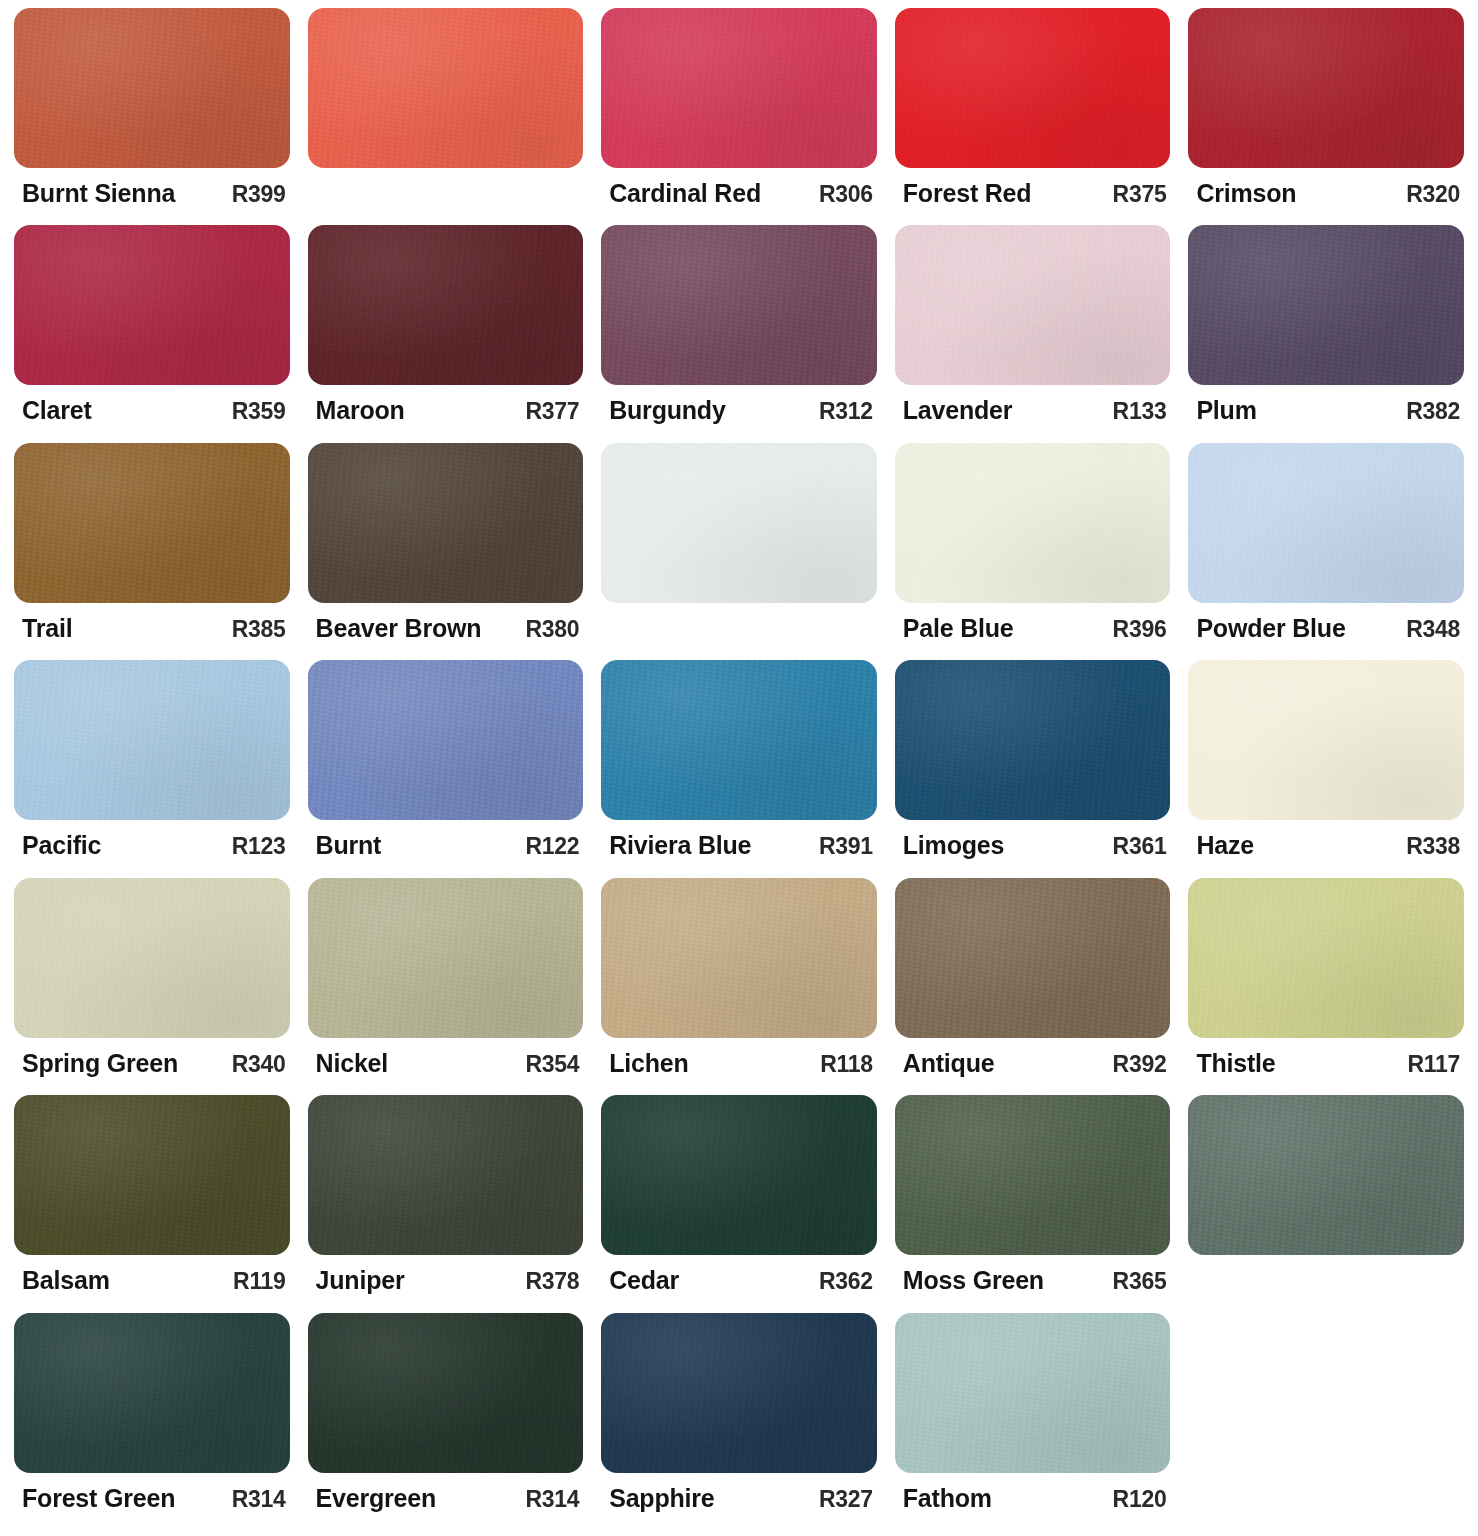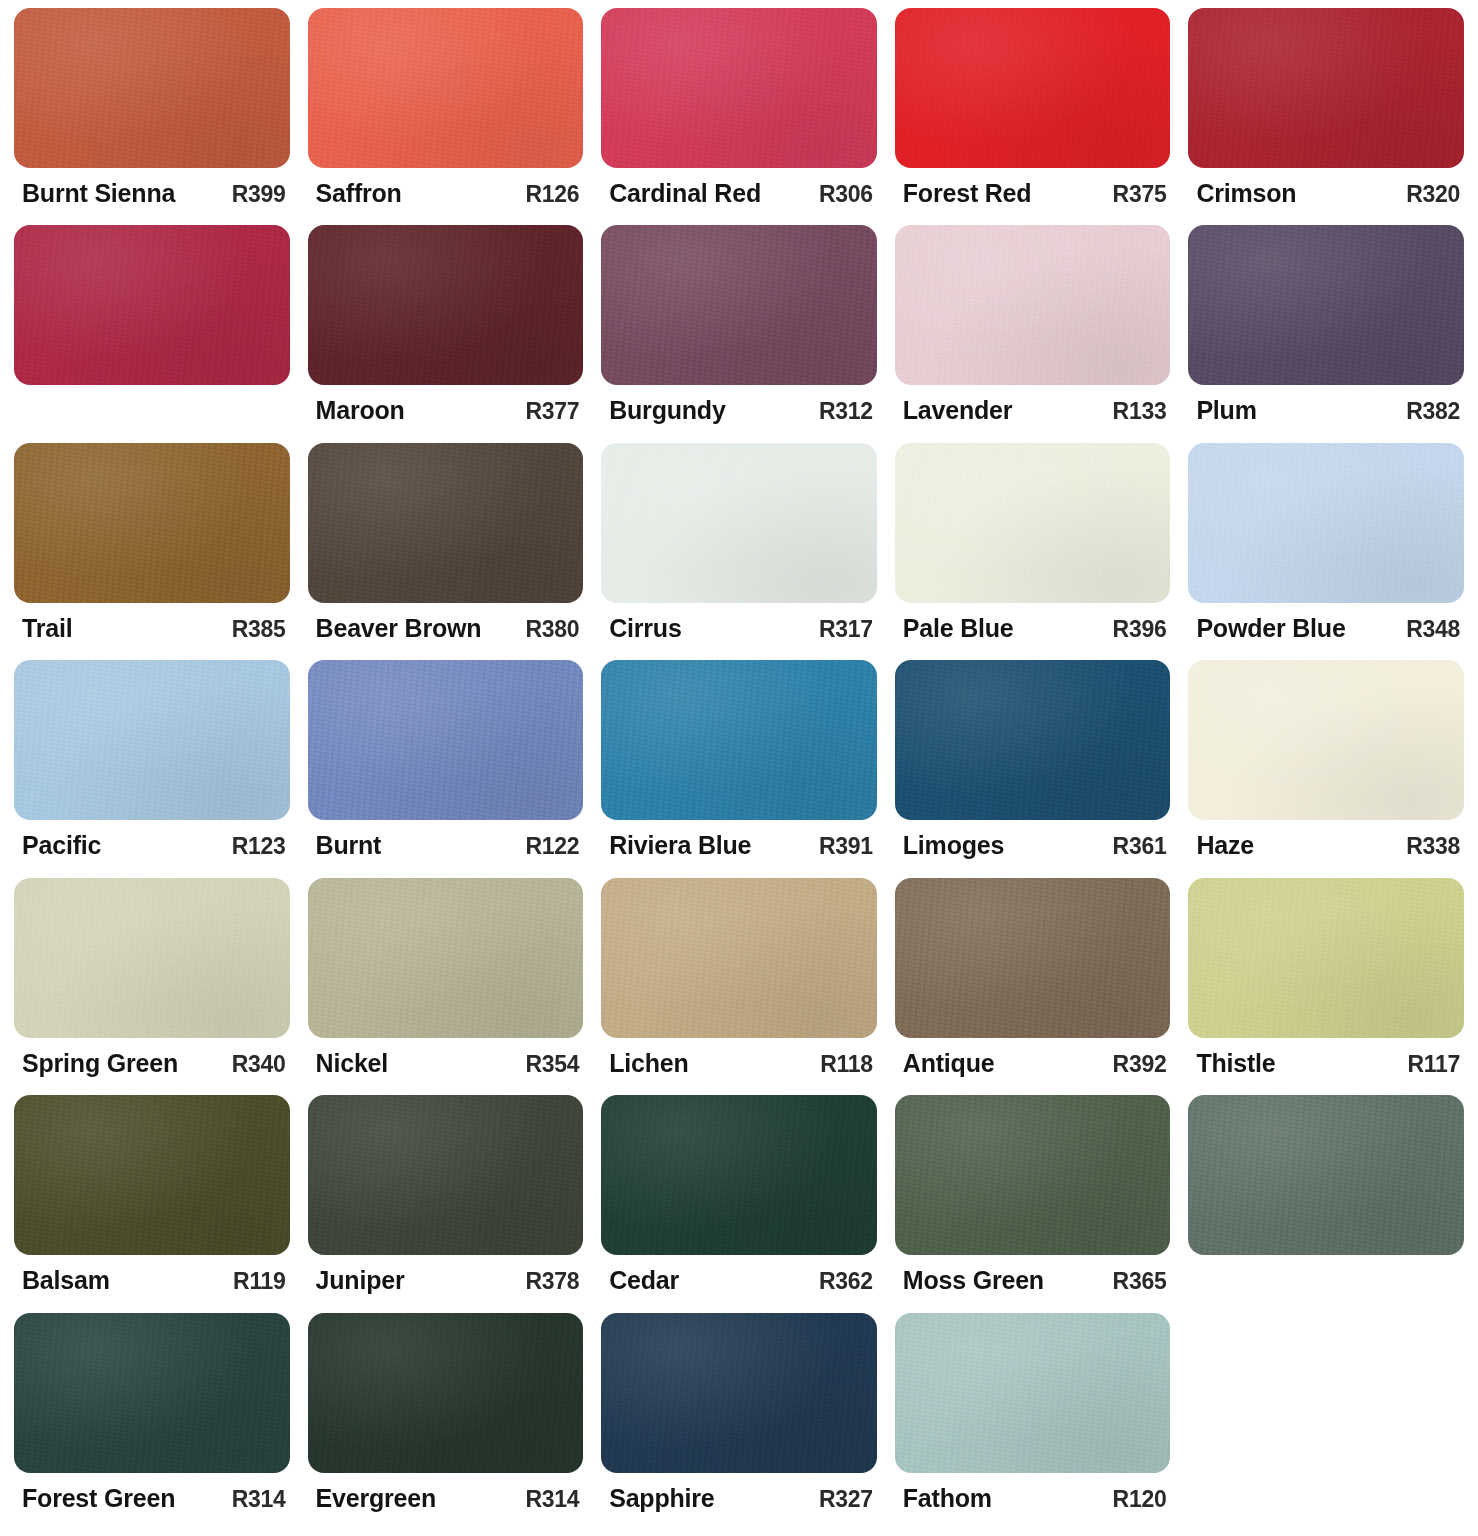--- a/index.html
+++ b/index.html
@@ -103,24 +103,20 @@
 <div id="swatch-grid">
     <div class="swatch-cell">
       <div class="chip" style="background: rgb(192, 90, 62);"></div>
       <div class="label-row">
         <span class="color-name">Burnt Sienna</span>
         <span class="color-code">R399</span>
       </div>
     </div>
     <div class="swatch-cell">
       <div class="chip" style="background: rgb(232, 96, 76);"></div>
-      <div class="label-row">
-        <span class="color-name">Saffron</span>
-        <span class="color-code">R126</span>
-      </div>
     </div>
     <div class="swatch-cell">
       <div class="chip" style="background: rgb(210, 58, 88);"></div>
       <div class="label-row">
         <span class="color-name">Cardinal Red</span>
         <span class="color-code">R306</span>
       </div>
     </div>
     <div class="swatch-cell">
       <div class="chip" style="background: rgb(224, 31, 38);"></div>
@@ -131,20 +127,24 @@
     </div>
     <div class="swatch-cell">
       <div class="chip" style="background: rgb(168, 35, 47);"></div>
       <div class="label-row">
         <span class="color-name">Crimson</span>
         <span class="color-code">R320</span>
       </div>
     </div>
     <div class="swatch-cell">
       <div class="chip" style="background: rgb(171, 40, 68);"></div>
+      <div class="label-row">
+        <span class="color-name">Claret</span>
+        <span class="color-code">R359</span>
+      </div>
     </div>
     <div class="swatch-cell">
       <div class="chip" style="background: rgb(92, 36, 41);"></div>
       <div class="label-row">
         <span class="color-name">Maroon</span>
         <span class="color-code">R377</span>
       </div>
     </div>
     <div class="swatch-cell">
       <div class="chip" style="background: rgb(116, 73, 94);"></div>
@@ -176,24 +176,20 @@
     </div>
     <div class="swatch-cell">
       <div class="chip" style="background: rgb(81, 68, 58);"></div>
       <div class="label-row">
         <span class="color-name">Beaver Brown</span>
         <span class="color-code">R380</span>
       </div>
     </div>
     <div class="swatch-cell">
       <div class="chip" style="background: rgb(230, 236, 231);"></div>
-      <div class="label-row">
-        <span class="color-name">Cirrus</span>
-        <span class="color-code">R317</span>
-      </div>
     </div>
     <div class="swatch-cell">
       <div class="chip" style="background: rgb(238, 238, 223);"></div>
       <div class="label-row">
         <span class="color-name">Pale Blue</span>
         <span class="color-code">R396</span>
       </div>
     </div>
     <div class="swatch-cell">
       <div class="chip" style="background: rgb(195, 214, 236);"></div>

